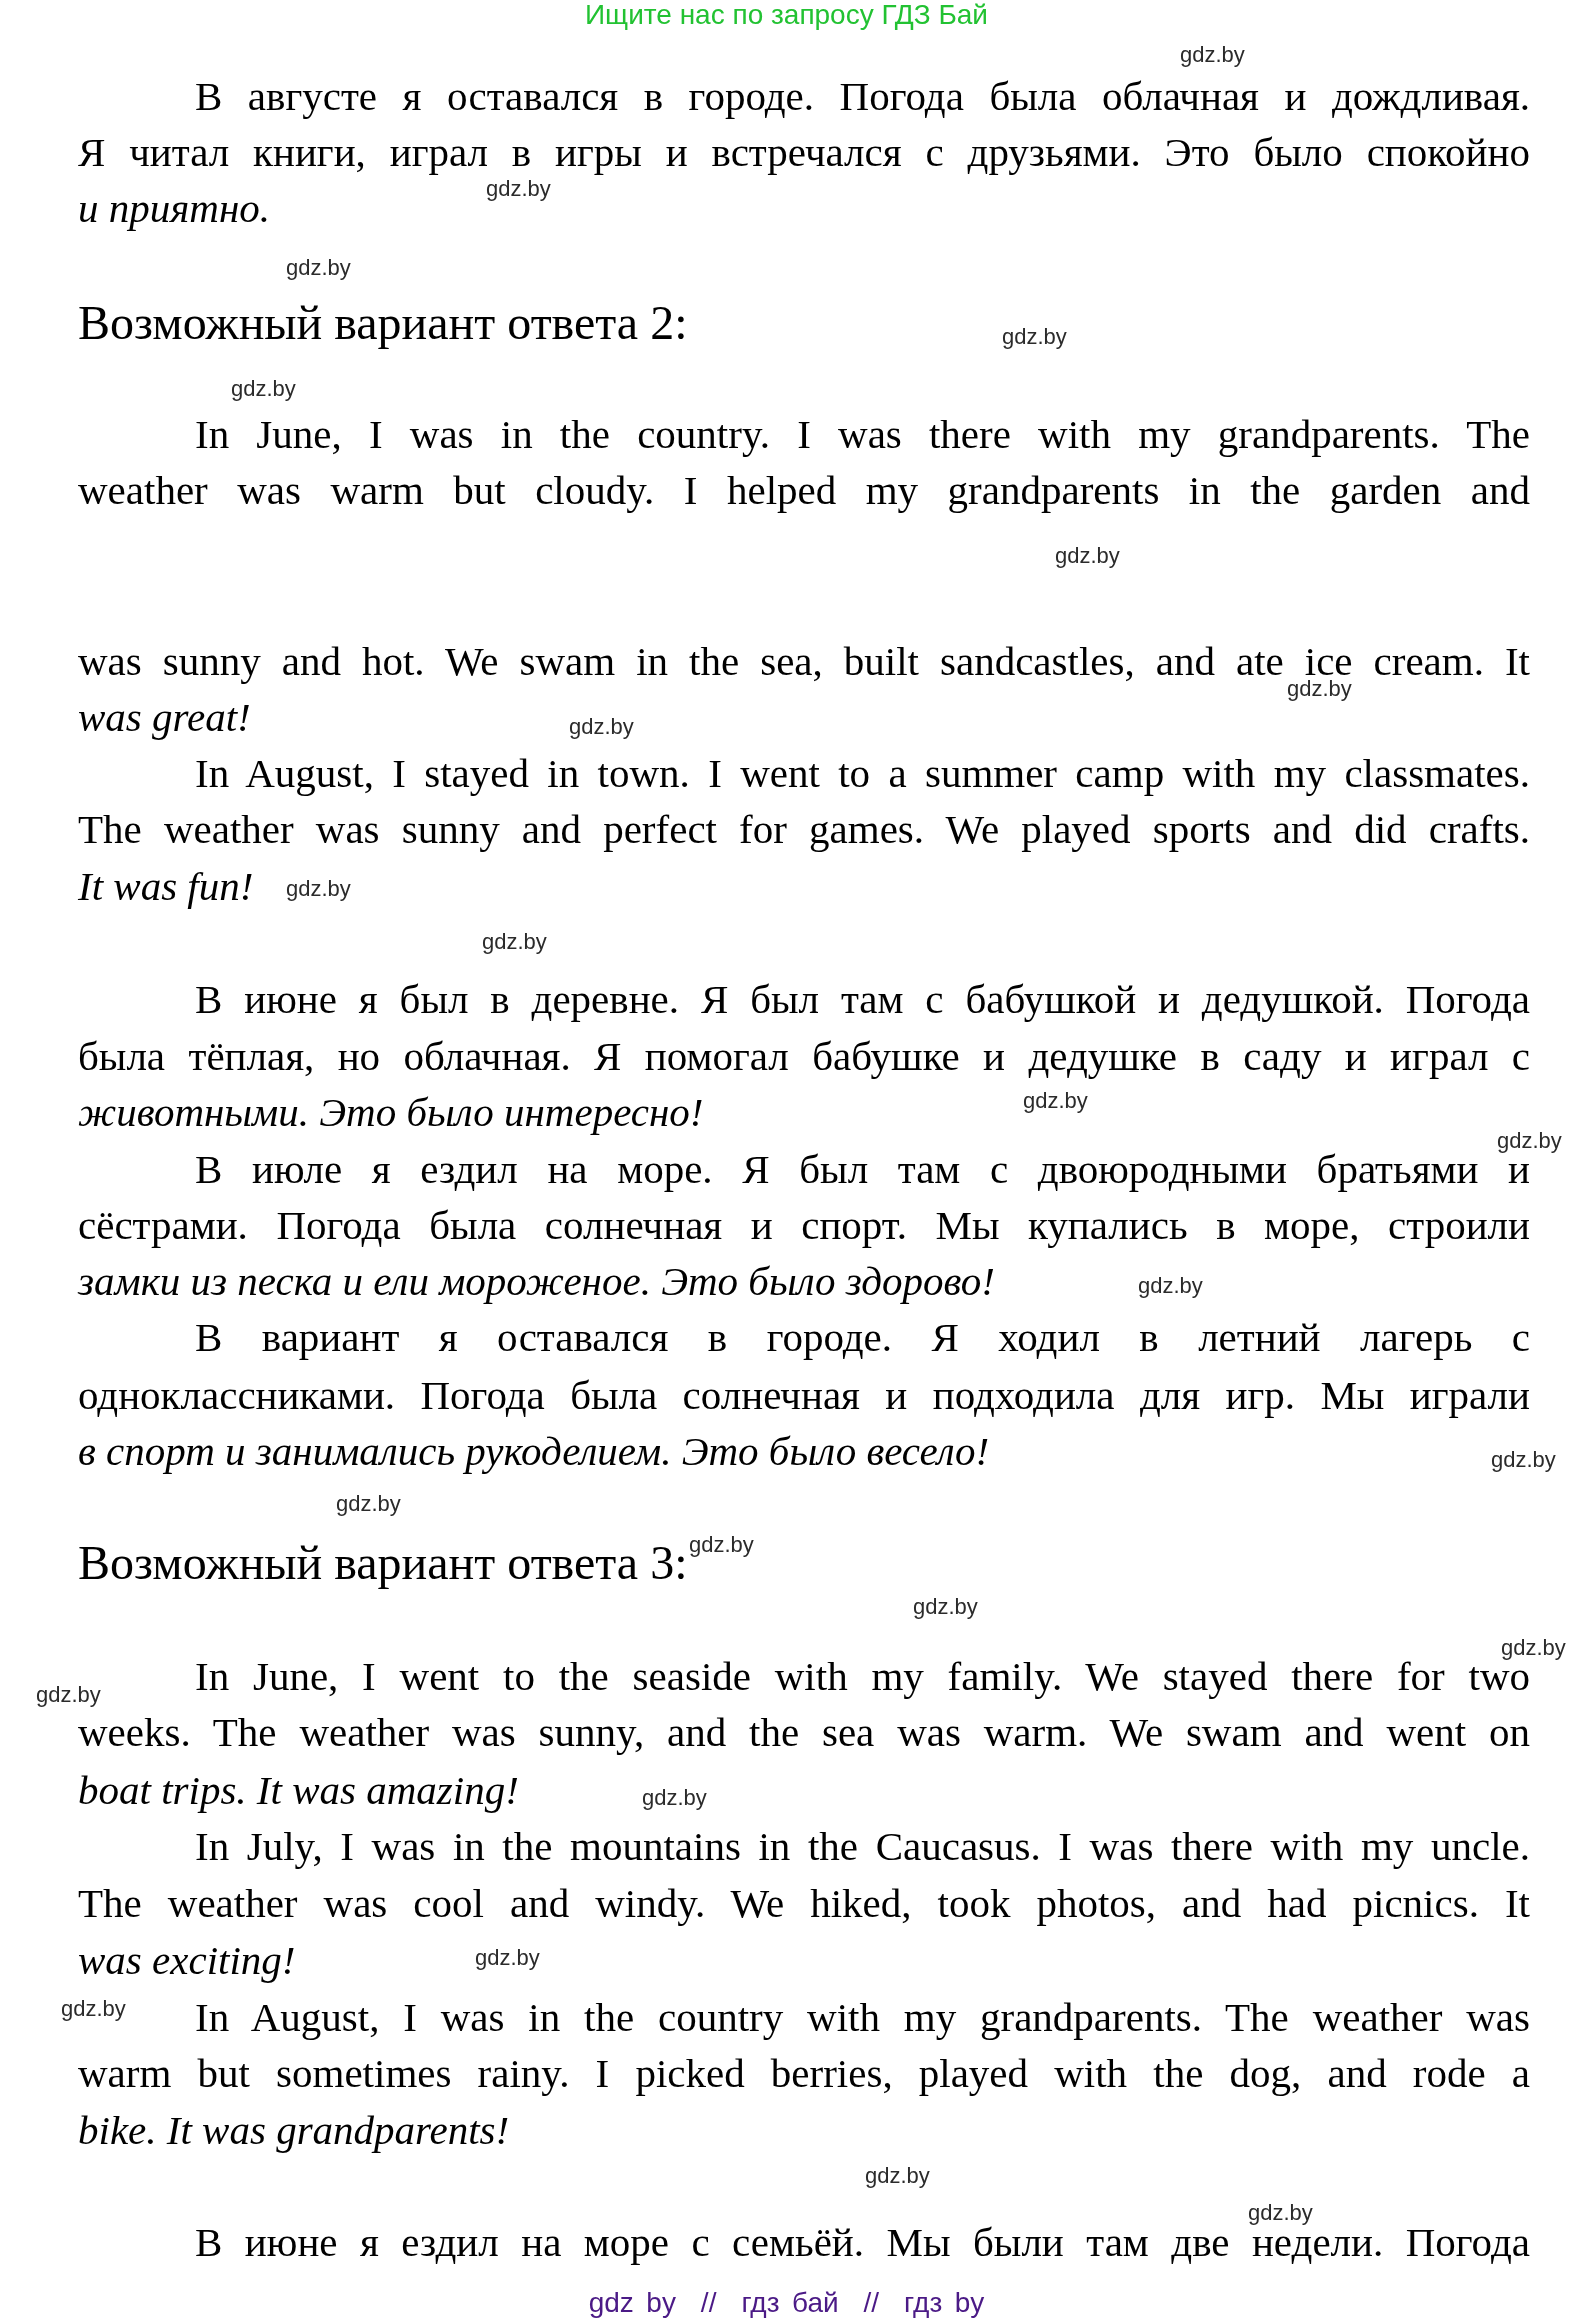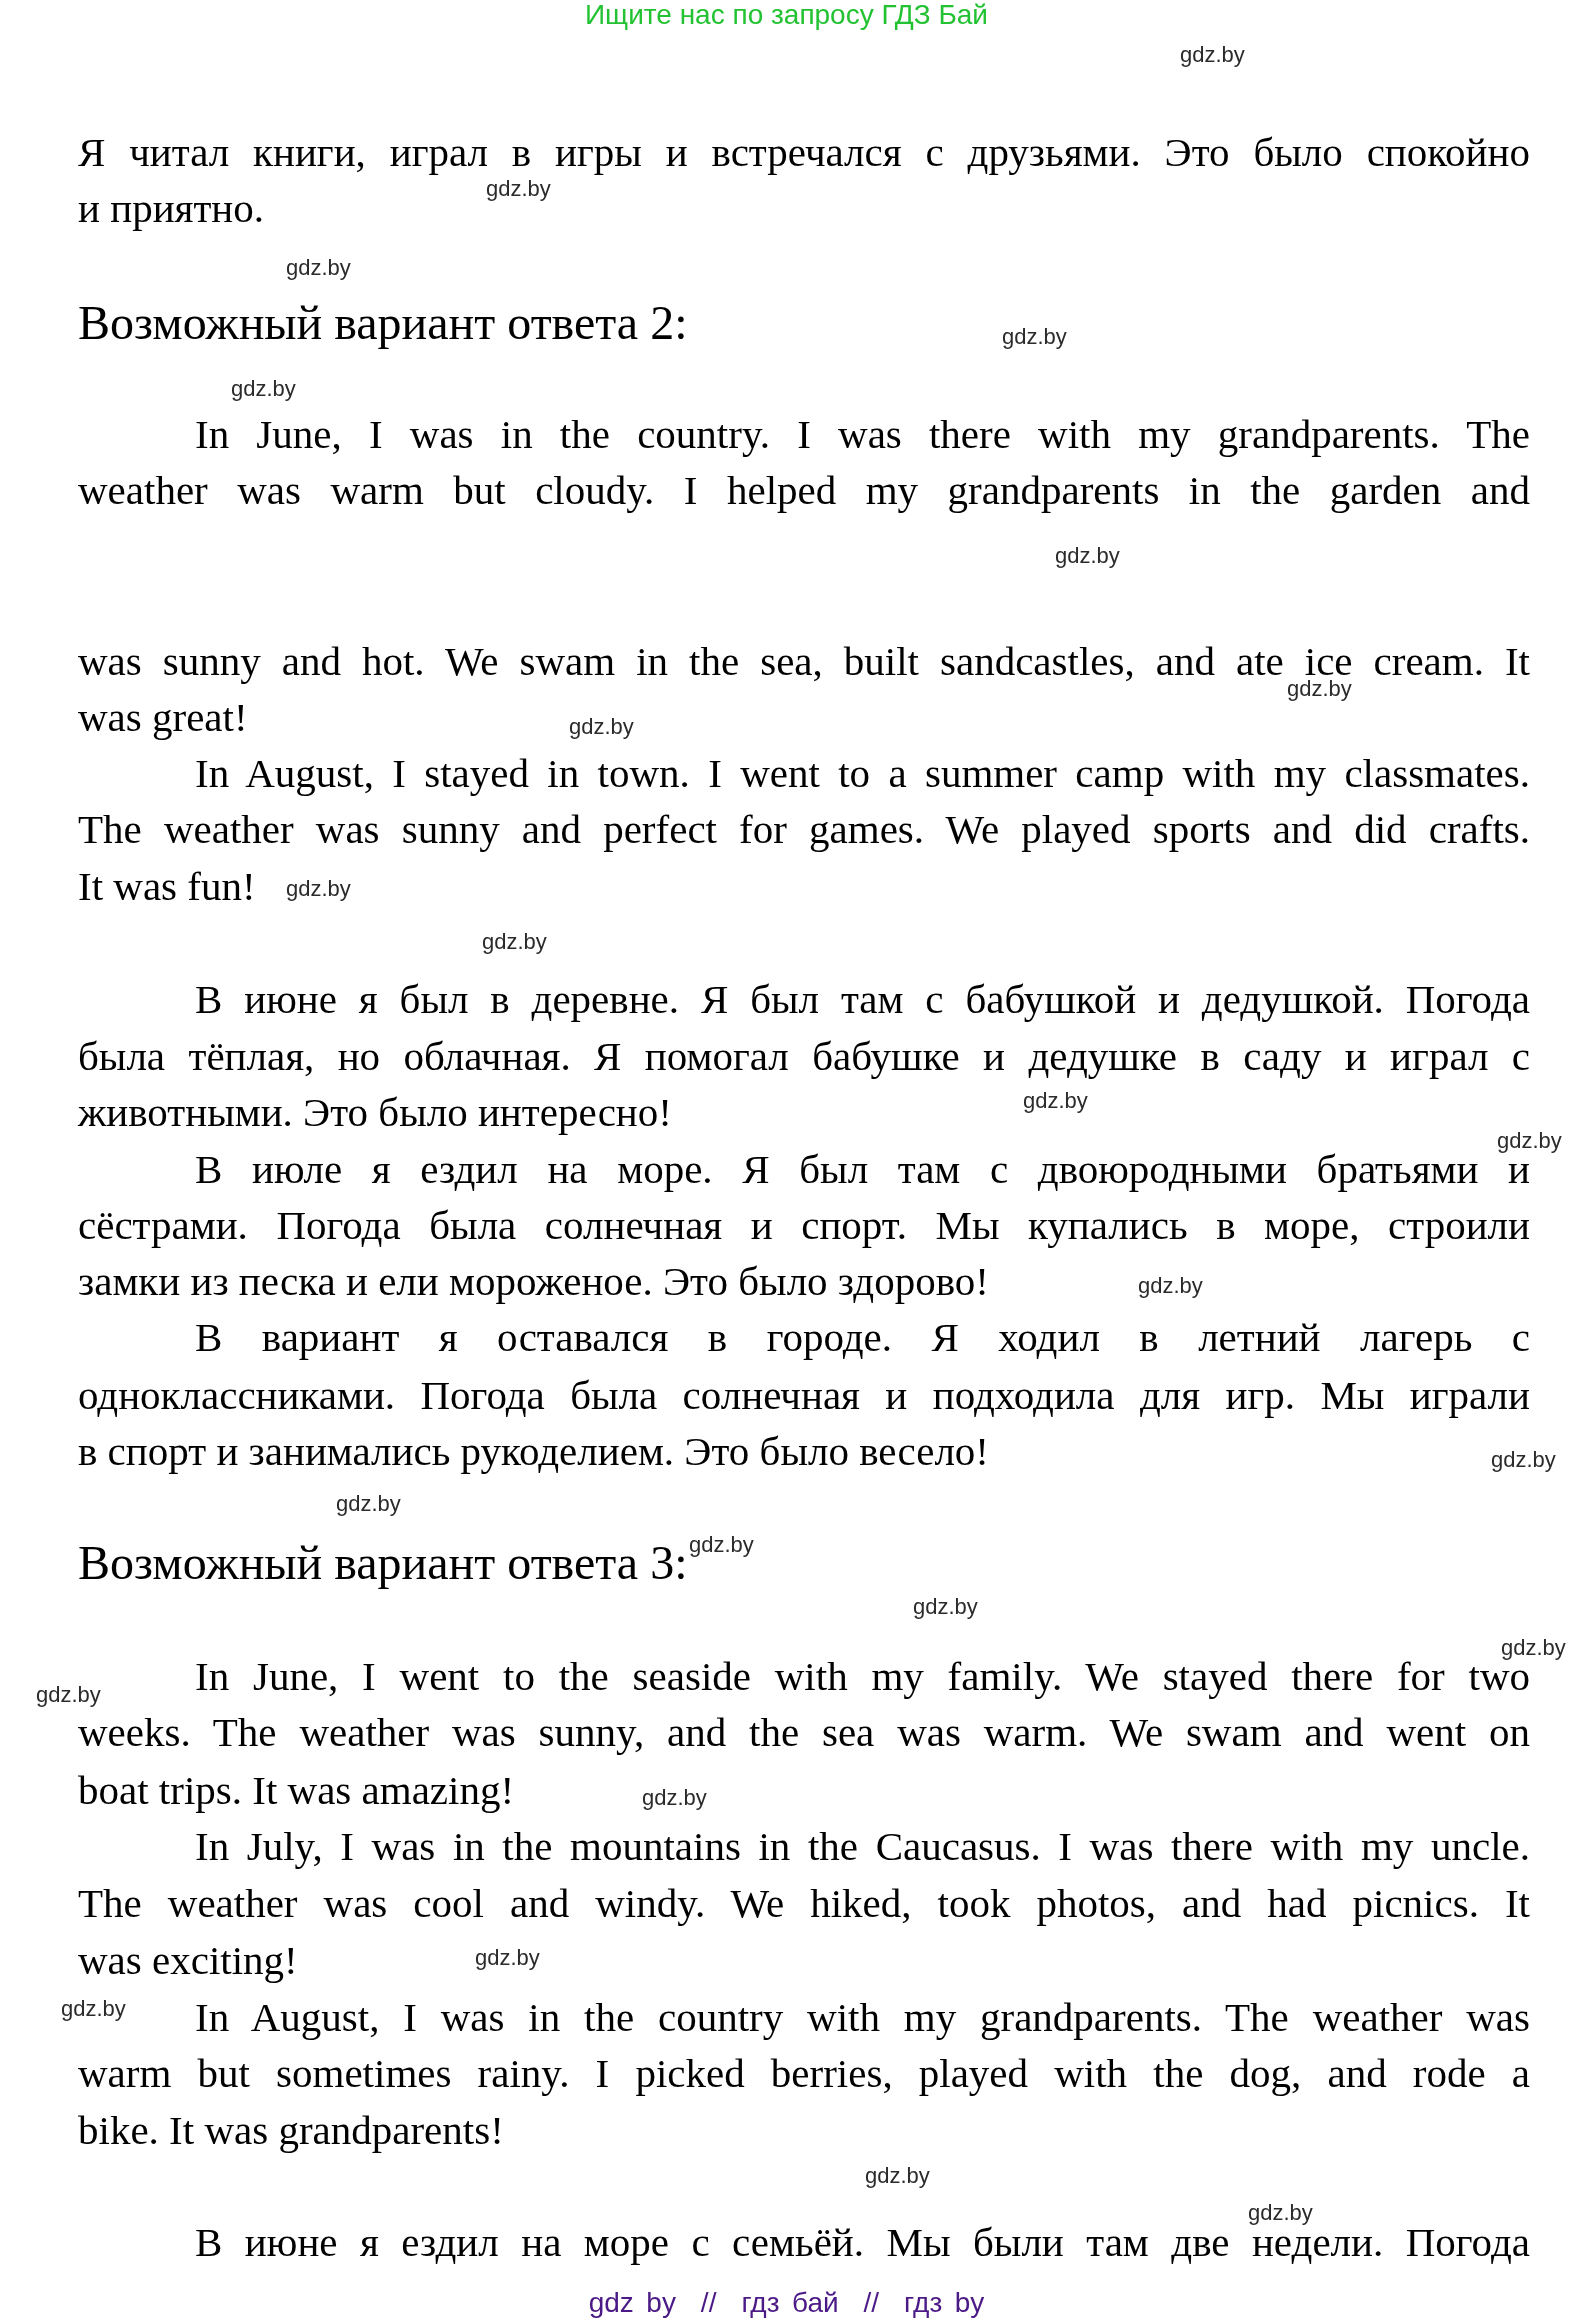--- a/index.html
+++ b/index.html
@@ -14,39 +14,40 @@
     position: absolute; left: 0; top: 2286px; width: 1573px; height: 31px;
     text-align: center; font-family: "Liberation Sans", sans-serif;
     font-size: 28px; line-height: 31px; color: #4b1a86;
     word-spacing: 4.7px; white-space: pre;
   }
   .line {
     position: absolute; left: 78px; width: 1452px; height: 57px;
     font-family: "Liberation Serif", serif; font-size: 41px; line-height: 57px;
     color: #000; white-space: nowrap; text-align: justify; text-align-last: justify;
   }
-  .line.last { text-align: left; text-align-last: left; }
+  .line.last { text-align: left; text-align-last: left; font-style: italic; }
   .line.indent { left: 195px; width: 1335px; }
   .heading {
     position: absolute; left: 78px; height: 57px;
     font-family: "Liberation Serif", serif; font-size: 48px; line-height: 57px;
     color: #000; white-space: nowrap;
   }
   .wm {
     position: absolute; font-family: "Liberation Sans", sans-serif;
     font-size: 22px; line-height: 23.4px; color: #2b2b2b; white-space: nowrap;
   }
 </style>
 </head>
 <body>
 
 <div class="page">
 
   <div class="header">Ищите нас по запросу ГДЗ Бай</div>
 
+  <div class="line indent" style="top:67px">В августе я оставался в городе. Погода была облачная и дождливая.</div>
   <div class="line" style="top:123px">Я читал книги, играл в игры и встречался с друзьями. Это было спокойно</div>
   <div class="line last" style="top:179px">и приятно.</div>
 
   <div class="heading" style="top:293px">Возможный вариант ответа 2:</div>
 
   <div class="line indent" style="top:405px">In June, I was in the country. I was there with my grandparents. The</div>
   <div class="line" style="top:461px">weather was warm but cloudy. I helped my grandparents in the garden and</div>
 
   <div class="line" style="top:632px">was sunny and hot. We swam in the sea, built sandcastles, and ate ice cream. It</div>
   <div class="line last" style="top:688px">was great!</div>

